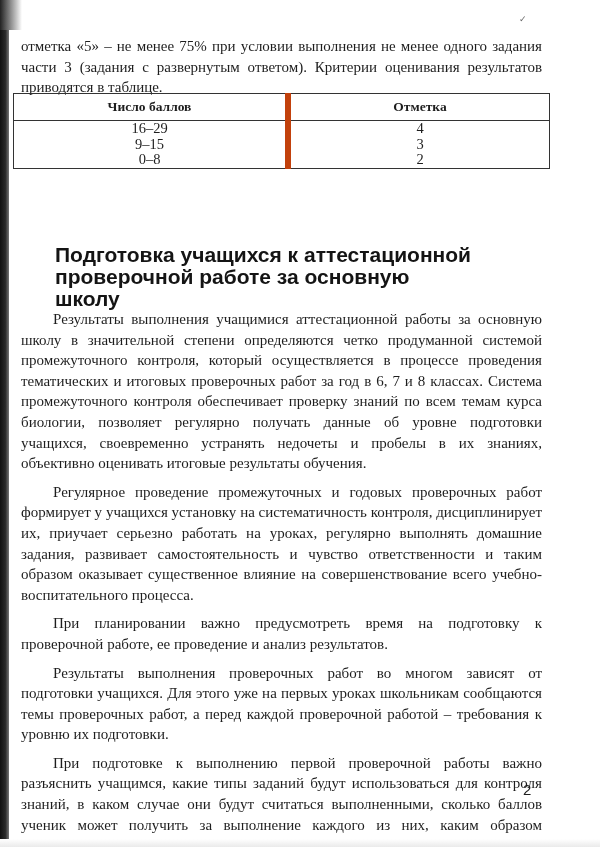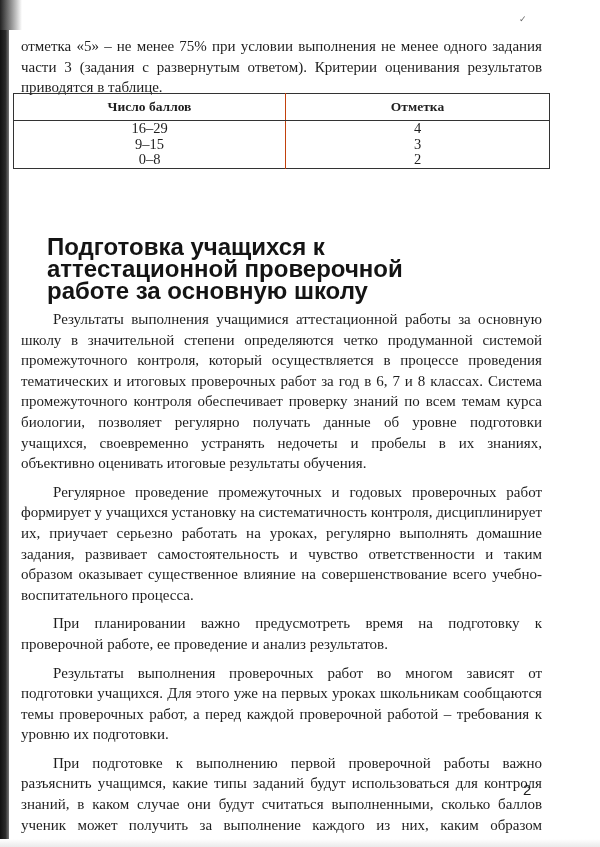--- a/index.html
+++ b/index.html
@@ -41,27 +41,27 @@
     position: absolute; top: 93px; left: 0; width: 537px;
     border-collapse: collapse;
     border: 1px solid #333;
     font-size: 14.5px;
   }
   table.grades th {
     font-weight: bold; height: 24px; border-bottom: 1px solid #333;
     text-align: center; font-size: 13.5px;
   }
   table.grades td { text-align: center; line-height: 15.5px; padding: 0; }
-  table.grades th.c1, table.grades td.c1 { width: 269px; border-right: 1px solid #c2410c; }
+  table.grades th.c1, table.grades td.c1 { width: 269px; border-right: 6px solid #c2410c; }
   table.grades tr.first td { padding-top: 6px; }
   table.grades tr.last td { padding-bottom: 0; }
   h2.section {
-    position: absolute; top: 236px; left: 34px; margin: 0;
+    position: absolute; top: 236px; left: 34px; margin: 8px;
     font-family: "Liberation Sans", "DejaVu Sans", sans-serif;
-    font-weight: bold; font-size: 24px; line-height: 22px; color: #141414;
+    font-weight: bold; font-size: 21px; line-height: 22px; color: #141414;
     width: 420px;
   }
   .main { position: absolute; top: 301px; left: 0; width: 537px; }
   .page-number {
     position: absolute; left: 523px; top: 781px;
     font-family: "Liberation Sans", "DejaVu Sans", sans-serif;
     font-size: 15px; color: #1e1e1e;
   }
 </style>
 </head>

